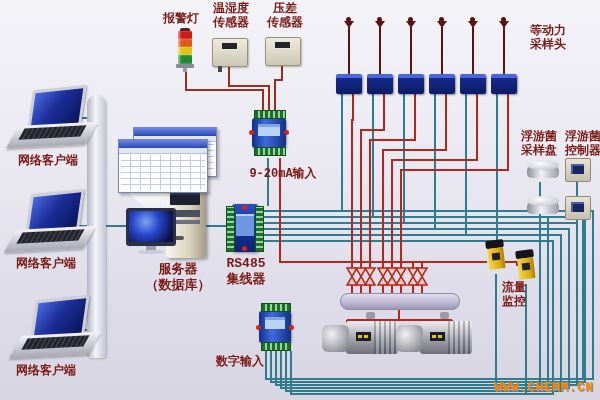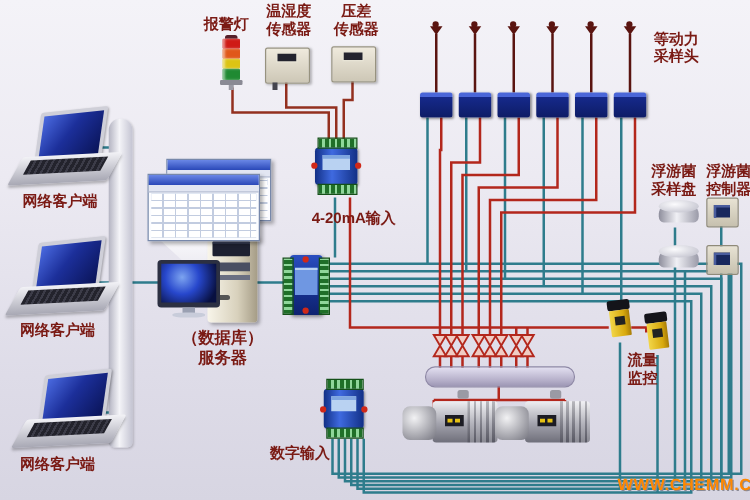--- a/index.html
+++ b/index.html
@@ -1,17 +1,17 @@
 <!DOCTYPE html>
 <html><head>
 <meta charset="utf-8">
 <style>
   html,body{margin:0;padding:0}
   #stage{position:relative;width:600px;height:400px;overflow:hidden;
-    font-family:Liberation Sans, sans-serif;
+    font-family:Liberation Mono, monospace;
     background:linear-gradient(180deg,#f4f3f8 0%,#eceaf2 35%,#dedce8 75%,#d7d5e2 100%)}
   .lbl{position:absolute;color:#7a1a14;font-weight:bold;font-size:12px;line-height:1.2;
     text-align:center;z-index:5;white-space:nowrap}
   .lbl span{display:block}
   #wires{position:absolute;left:0;top:0;z-index:1}
   .dev{position:absolute;z-index:3}
 
   
   .laptop{width:88px;height:64px}
   .lt-screen{position:absolute;left:18px;top:0;width:54px;height:40px;background:#cfcfd8;
@@ -186,33 +186,37 @@
 
   <div class="lbl" style="left:150px;top:12px;width:62px">报警灯</div>
   <div class="lbl" style="left:204px;top:2px;width:54px">
     <span>温湿度</span>
     <span>传感器</span>
   </div>
   <div class="lbl" style="left:258px;top:2px;width:54px">
     <span>压差</span>
     <span>传感器</span>
   </div>
-  <div class="lbl" style="left:516px;top:24px;width:50px;text-align:center">
+  <div class="lbl" style="left:516px;top:24px;width:50px;text-align:right">
     <span>等动力</span>
     <span>采样头</span>
   </div>
   <div class="lbl" style="left:6px;top:154px;width:84px">网络客户端</div>
   <div class="lbl" style="left:4px;top:257px;width:84px">网络客户端</div>
   <div class="lbl" style="left:4px;top:364px;width:84px">网络客户端</div>
   <div class="lbl" style="left:136px;top:262px;width:84px;font-size:13px">
+    <span>服务器</span>
     <span>（数据库）</span>
-    <span>服务器</span>
+  </div>
+  <div class="lbl" style="left:216px;top:256px;width:60px;font-size:13px">
+    <span>RS485</span>
+    <span>集线器</span>
   </div>
   <div class="lbl" style="left:240px;top:167px;width:86px">
-    <span>4-20mA输入</span>
+    <span>9-20mA输入</span>
   </div>
   <div class="lbl" style="left:212px;top:355px;width:56px">数字输入</div>
   <div class="lbl" style="left:516px;top:130px;width:46px">
     <span>浮游菌</span>
     <span>采样盘</span>
   </div>
   <div class="lbl" style="left:560px;top:130px;width:46px">
     <span>浮游菌</span>
     <span>控制器</span>
   </div>

